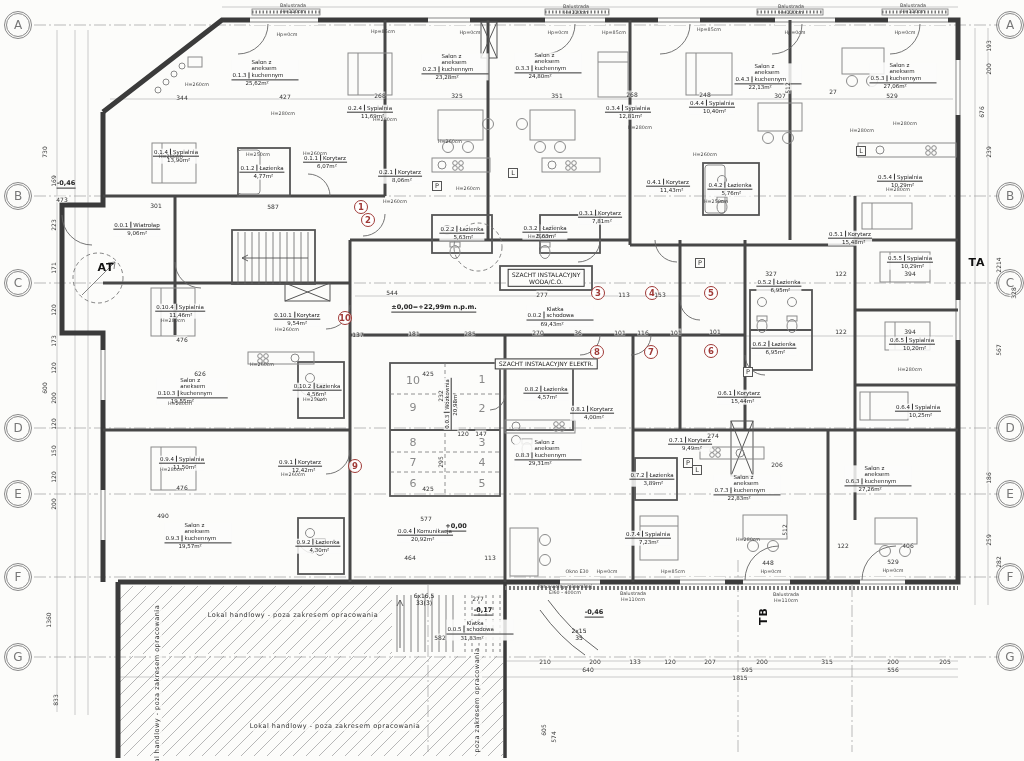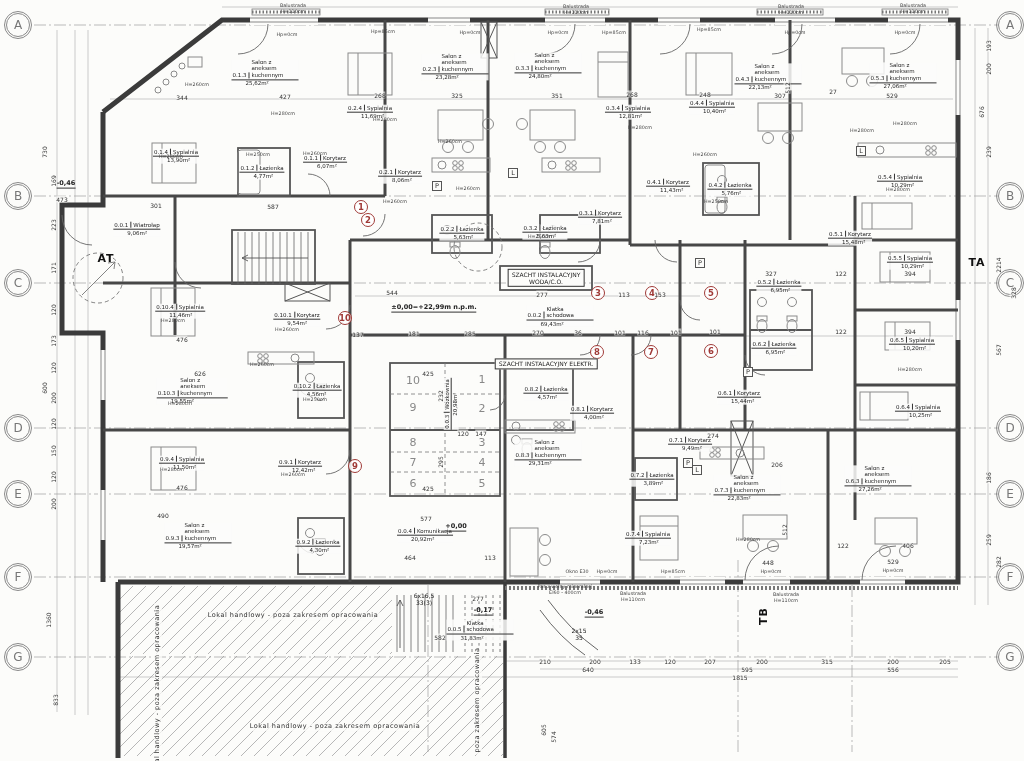--- a/index.html
+++ b/index.html
@@ -849,21 +849,21 @@
       <div class="pos ann tiny" style="left: 172px; top: 470px;">H=280cm</div>
       <div class="pos ann tiny" style="left: 862px; top: 131px;">H=280cm</div>
       <div class="pos ann tiny" style="left: 748px; top: 540px;">H=280cm</div>
       <div class="pos ann tiny" style="left: 910px; top: 370px;">H=280cm</div>
       <div class="pos ann tiny" style="left: 258px; top: 155px;">H=250cm</div>
       <div class="pos ann tiny" style="left: 540px; top: 237px;">H=250cm</div>
       <div class="pos ann tiny" style="left: 716px; top: 202px;">H=250cm</div>
       <div class="pos ann tiny" style="left: 315px; top: 400px;">H=250cm</div>
       <div class="pos sec" style="left: 977px; top: 262px;">TA</div>
       <div class="pos rot sec" style="left: 763px; top: 616px;">TB</div>
-      <div class="pos sec" style="left: 106px; top: 258px;">AT</div>
+      <div class="pos sec" style="left: 106px; top: 267px;">AT</div>
       <div class="pos dim" style="left: 182px; top: 97px;">344</div>
       <div class="pos dim" style="left: 285px; top: 96px;">427</div>
       <div class="pos dim" style="left: 380px; top: 95px;">268</div>
       <div class="pos dim" style="left: 457px; top: 95px;">325</div>
       <div class="pos dim" style="left: 557px; top: 95px;">351</div>
       <div class="pos dim" style="left: 632px; top: 94px;">268</div>
       <div class="pos dim" style="left: 705px; top: 94px;">248</div>
       <div class="pos dim" style="left: 780px; top: 95px;">307</div>
       <div class="pos dim" style="left: 833px; top: 91px;">27</div>
       <div class="pos dim" style="left: 892px; top: 95px;">529</div>

